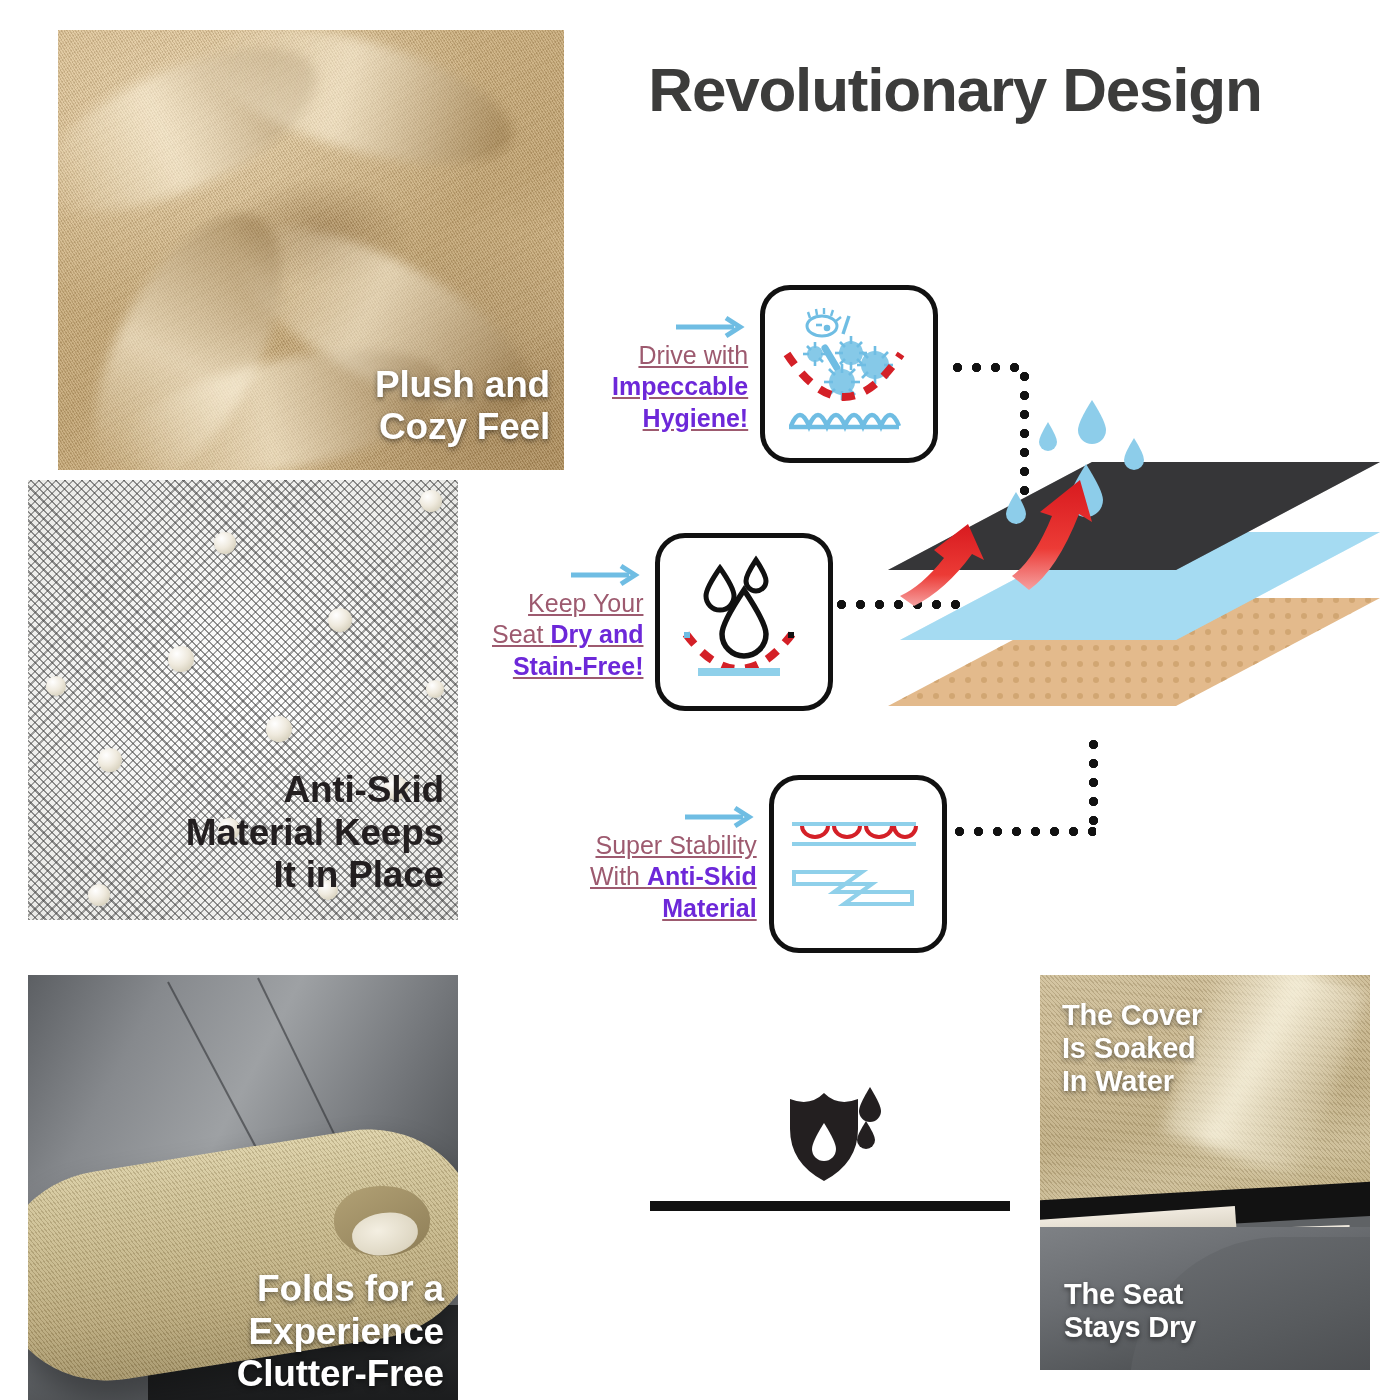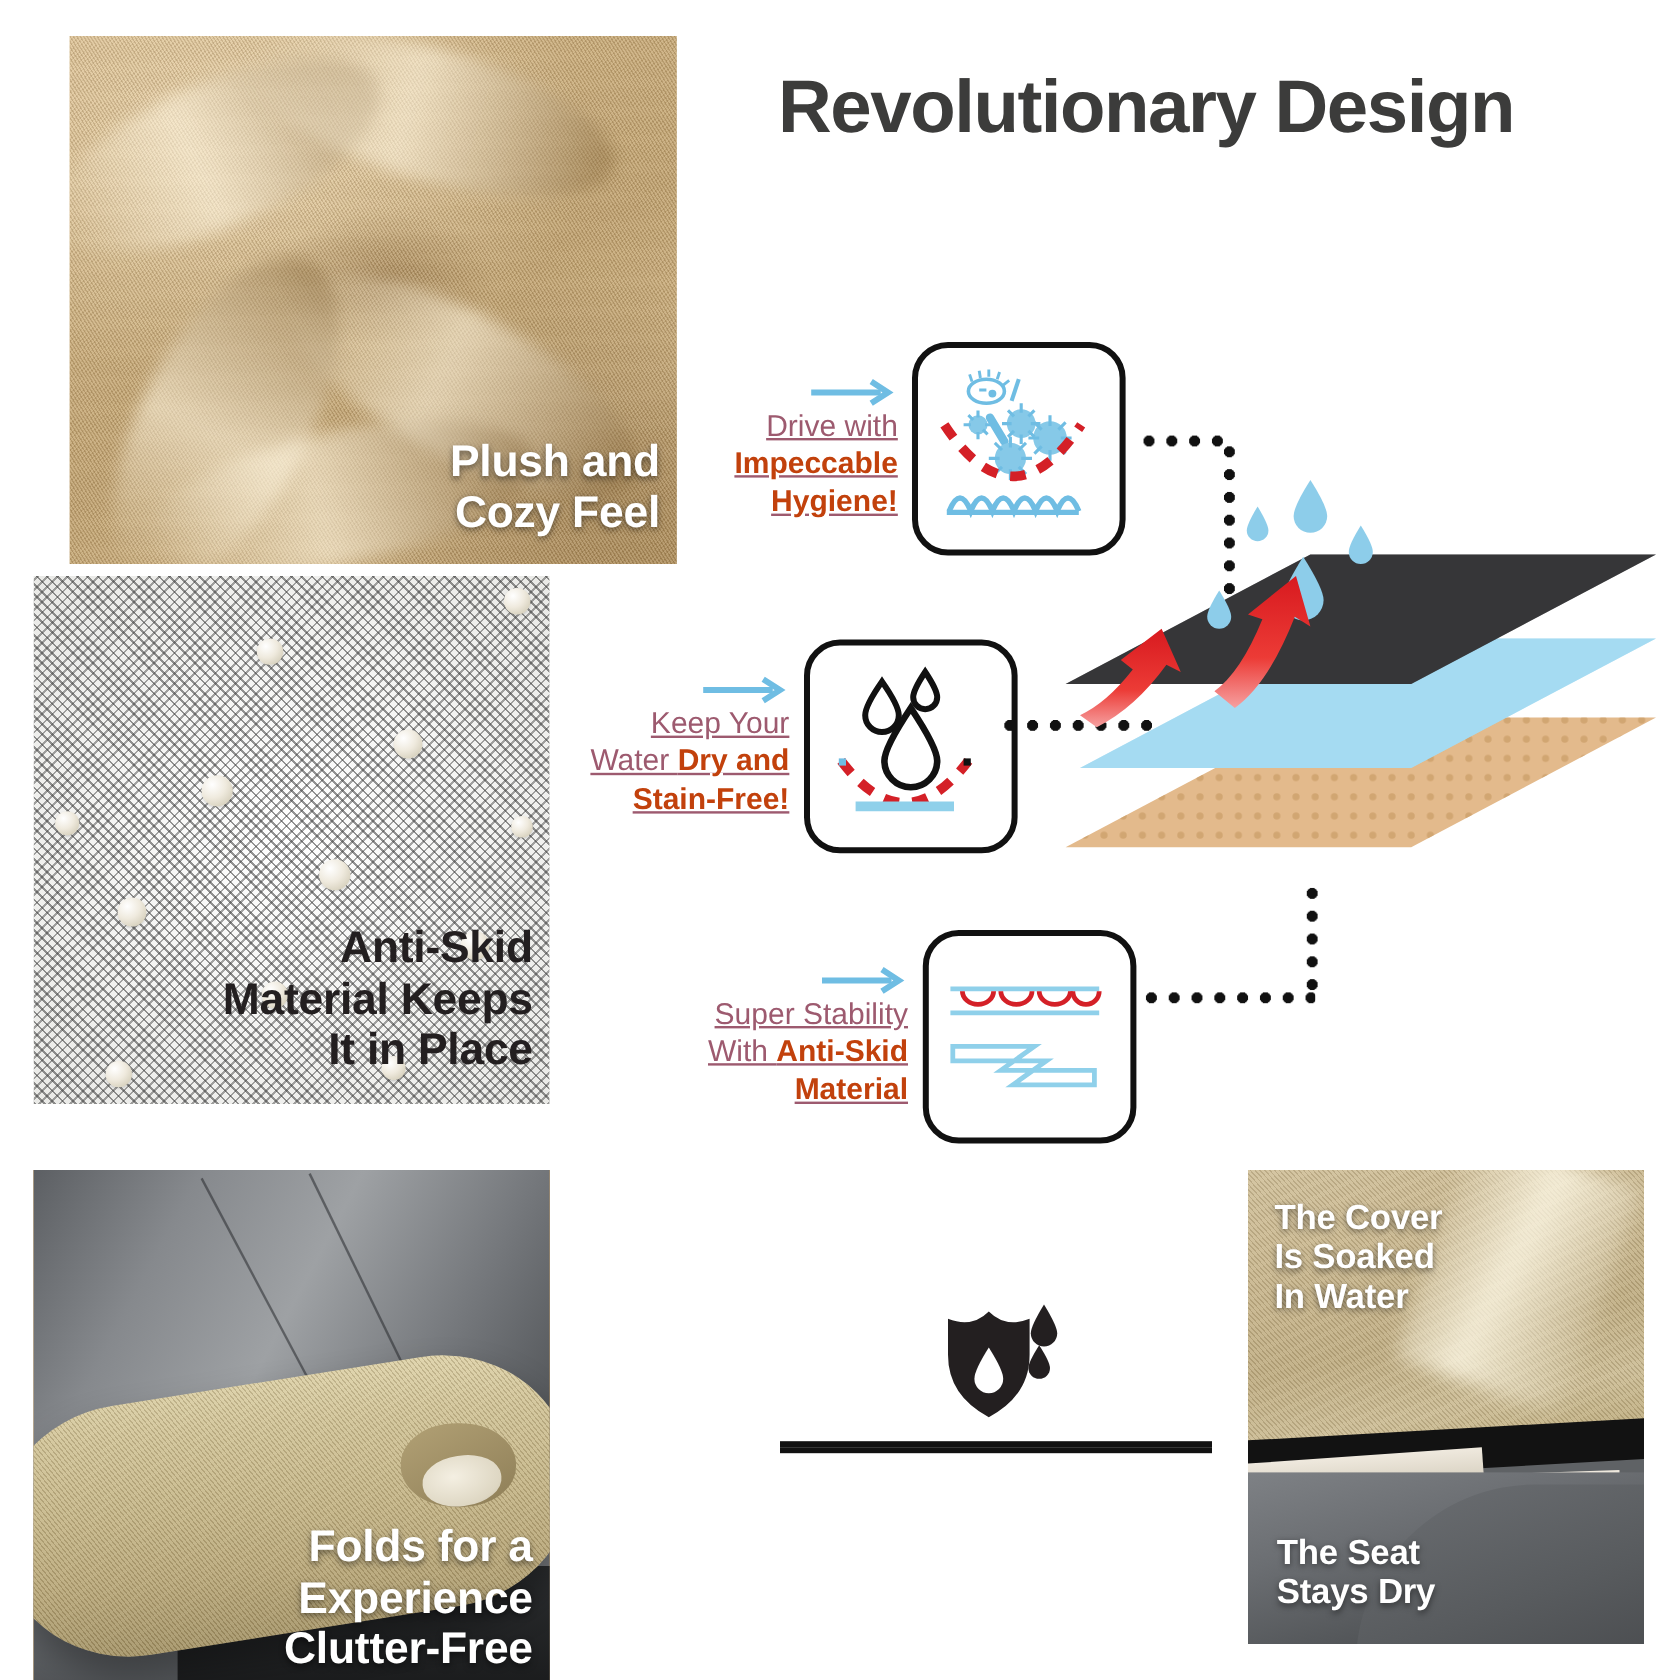--- a/index.html
+++ b/index.html
@@ -94,21 +94,21 @@
   #heading .l1{display:flex;align-items:center;justify-content:center;gap:26px;}
   #heading .dash{width:78px;height:9px;background:#b5275b;}
   #heading .t1{font-size:62px;font-weight:bold;color:#b5275b;letter-spacing:-1.2px;
                line-height:1;white-space:nowrap;}
   #heading .t2{font-size:62px;font-weight:bold;color:#3c3c3b;letter-spacing:-1.2px;
                line-height:1.1;margin-top:10px;white-space:nowrap;}
 
   
   .feature{position:absolute;display:flex;align-items:center;}
   .feat-text{font-size:25px;line-height:1.26;color:#9d5a6f;text-align:right;white-space:nowrap;text-decoration:underline;}
-  .feat-text b{color:#c2410c;font-weight:bold;}
+  .feat-text b{color:#6d28d9;font-weight:bold;}
   .arrow{width:74px;height:26px;position:relative;flex:none;}
   .arrow svg{display:block;}
 
   .iconbox{width:168px;height:168px;border:5px solid #111111;border-radius:30px;
            background:#fff;flex:none;position:relative;}
   .iconbox svg{position:absolute;left:0;top:0;}
 
   .conn{position:absolute;}
   .conn .seg{position:absolute;background-image:radial-gradient(circle, #111 0 42%, rgba(0,0,0,0) 46%);}
   .conn .h{height:9px;background-size:19px 9px;background-repeat:repeat-x;}
@@ -279,21 +279,21 @@
   <div class="feature" style="left:492px;top:533px;justify-content:flex-end;">
     <div style="display:flex;flex-direction:column;align-items:flex-end;margin-right:12px;">
       <div class="arrow">
         <svg width="74" height="26" viewBox="0 0 74 26">
           <line x1="2" y1="13" x2="60" y2="13" stroke="#6fbde3" stroke-width="5"></line>
           <polyline points="52,4 66,13 52,22" fill="none" stroke="#6fbde3" stroke-width="5"></polyline>
         </svg>
       </div>
       <div class="feat-text">
         <div>Keep Your</div>
-        <div><span>Water </span><b>Dry and</b></div>
+        <div><span>Seat </span><b>Dry and</b></div>
         <div><b>Stain-Free!</b></div>
       </div>
     </div>
     <div class="iconbox">
       <svg width="158" height="158" viewBox="0 0 158 158">
         <path d="M60 30 q -14 20 -14 28 a 14 14 0 0 0 28 0 q 0 -8 -14 -28 z" fill="none" stroke="#111" stroke-width="5"></path>
         <path d="M96 22 q -10 15 -10 21 a 10 10 0 0 0 20 0 q 0 -6 -10 -21 z" fill="none" stroke="#111" stroke-width="5"></path>
         <path d="M84 52 q -22 33 -22 44 a 22 22 0 0 0 44 0 q 0 -11 -22 -44 z" fill="none" stroke="#111" stroke-width="5.5"></path>
         <path d="M26 96 Q 79 166 132 96" fill="none" stroke="#d42027" stroke-width="8" stroke-dasharray="13 11"></path>
         <rect x="24" y="94" width="6" height="6" fill="#6fbde3"></rect>

